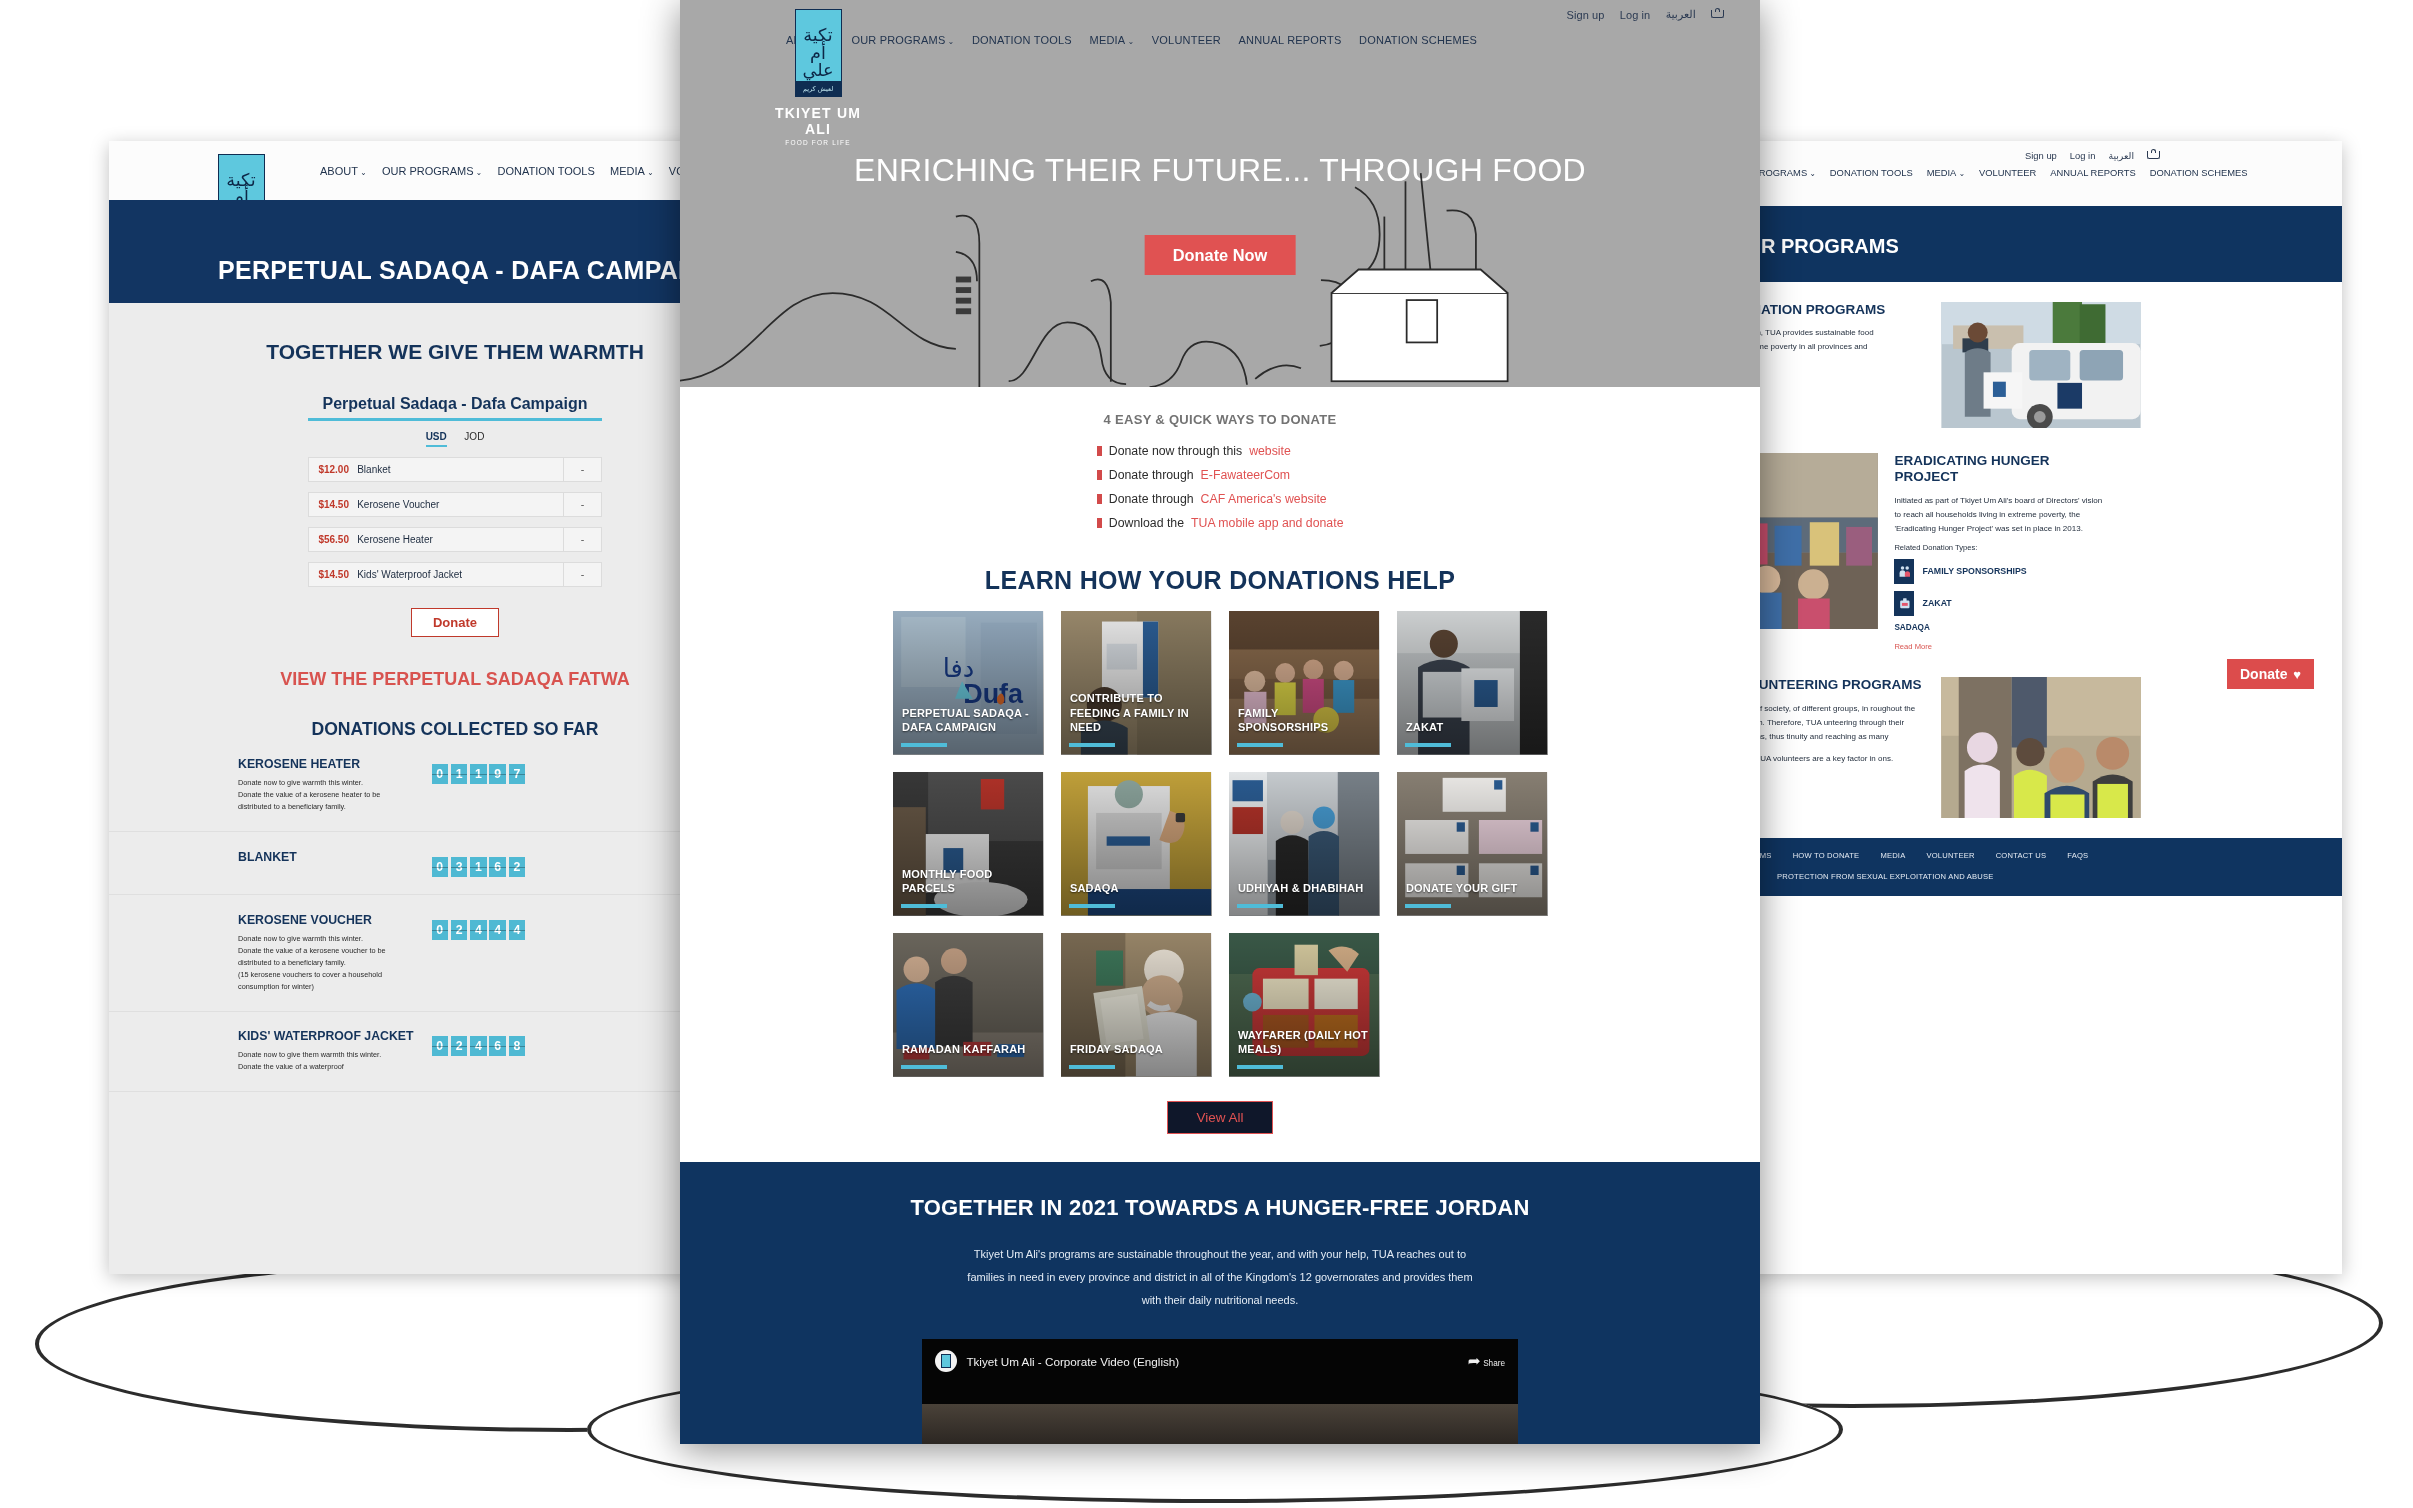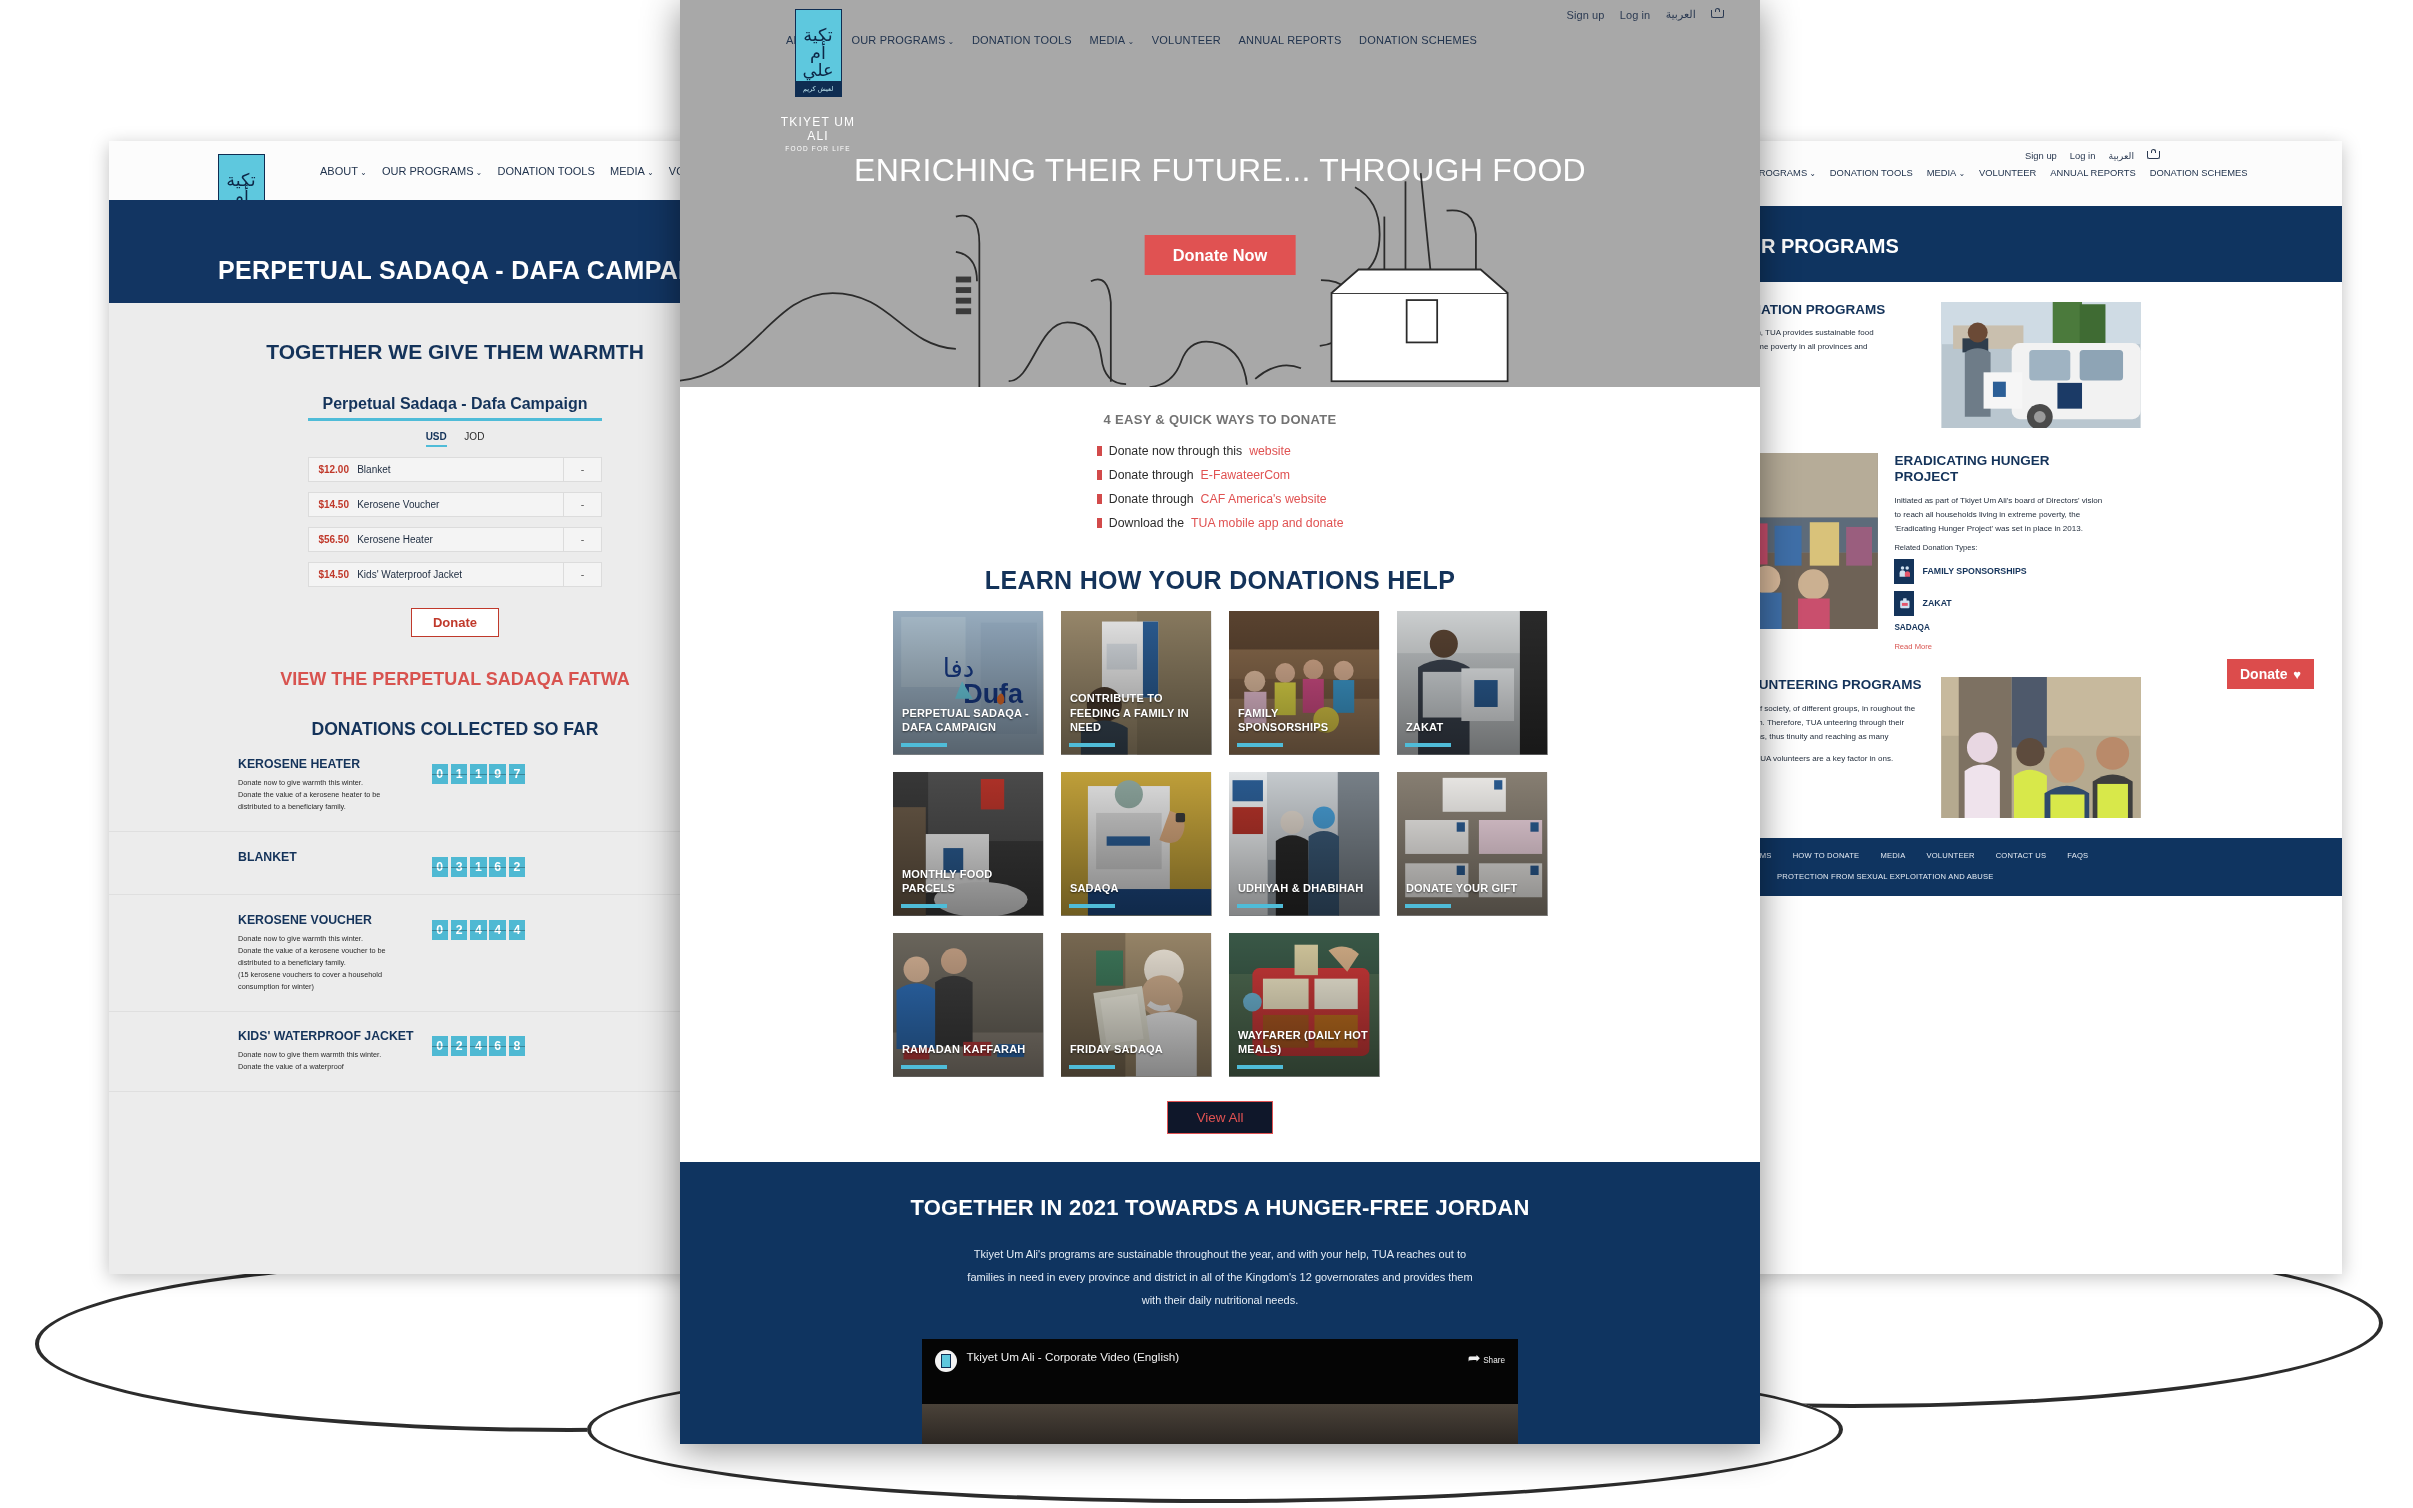--- a/index.html
+++ b/index.html
@@ -52,21 +52,21 @@
      border:1.8px solid #0f2d52;
      position:relative;
      display:flex; flex-direction:column; align-items:center; justify-content:center;
   }
   .logo-mark .ar { color:#0d2747; font-size:17.6px; line-height:1; font-family:"DejaVu Sans", sans-serif;}
   .logo-mark .foot {
      position:absolute; bottom:0; left:0; right:0; height:15.3px; background:#0f2d52;
      color:#bfe5ee; font-size:6.5px; display:flex; align-items:center; justify-content:center;
      font-family:"DejaVu Sans", sans-serif;
   }
-  .logo-name { font-size:12px; font-weight:normal; letter-spacing:1.2px; color:#0f2d52; margin-top:18px; }
+  .logo-name { font-size:14px; font-weight:bold; letter-spacing:1.2px; color:#0f2d52; margin-top:8px; }
   .logo-sub  { font-size:6.5px; letter-spacing:1.2px; color:#0f2d52; margin-top:1.8px; }
 
   
   #front-window { left:680px; top:0px; width:1080px; height:1444px; }
   .front-hero { background:#a8a8a8; height:387px; position:relative; overflow:hidden; }
   .front-hero h1 {
      position:absolute; left:0; right:0; top:150px; text-align:center;
      color:#ffffff; font-size:32px; line-height:1.3; letter-spacing:0.3px; font-weight:normal;
   }
   .donate-now {
@@ -99,21 +99,21 @@
   .viewall-wrap { text-align:center; margin-top:23.5px; padding-bottom:28px; }
   .viewall {
      background:#0f172a; border:1.2px solid #e05252; color:#e05252;
      font-size:13.5px; padding:8.2px 28px; cursor:pointer; font-family:"Liberation Sans", sans-serif;
   }
 
   .together { background:#0f3460; padding:33px 0 0; text-align:center; }
   .together h2 { color:#fff; font-size:22px; letter-spacing:0.2px; }
   .together p { color:#e4ecf5; font-size:11px; line-height:2.1; max-width:517px; margin:22px auto 0; }
   .video-box { margin:27px auto 0; width:596px; height:135px; background:#050505; position:relative; overflow:hidden; }
-  .video-bar { display:flex; align-items:flex-start; padding:10.6px 13px; gap:9.4px; }
+  .video-bar { display:flex; align-items:center; padding:10.6px 13px; gap:9.4px; }
   .yt-avatar { width:22px; height:22px; border-radius:50%; background:#f3f3f3; display:flex; align-items:center; justify-content:center; }
   .yt-avatar span { display:block; width:10px;height:14.7px; background:#5ec8de; border:0.6px solid #0f2d52; }
   .video-title { color:#f1f1f1; font-size:11.7px; }
   .share-box { margin-left:auto; text-align:center; color:#f1f1f1; }
   .share-box .arr { font-size:15.3px; line-height:1; }
   .share-box .lbl { font-size:8.2px; margin-top:2.3px; }
   .video-still { position:absolute; left:0; right:0; bottom:0; height:70px;
       background:linear-gradient(180deg,#4a4239,#2a2521 60%,#18150f); }
 
   

